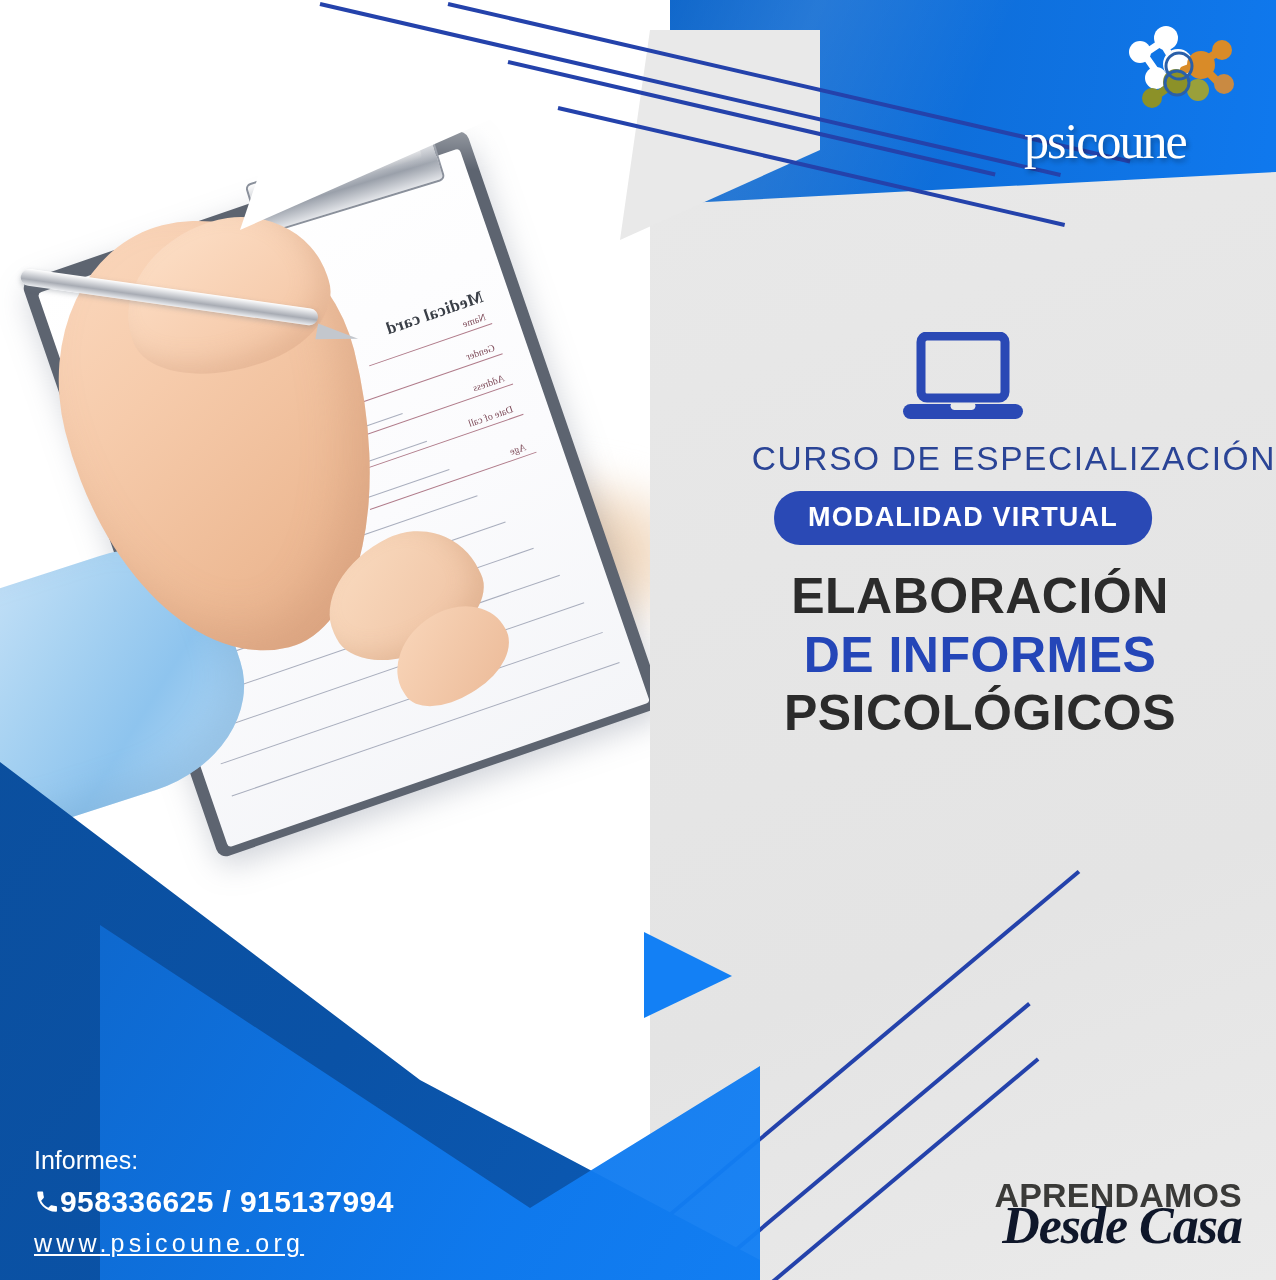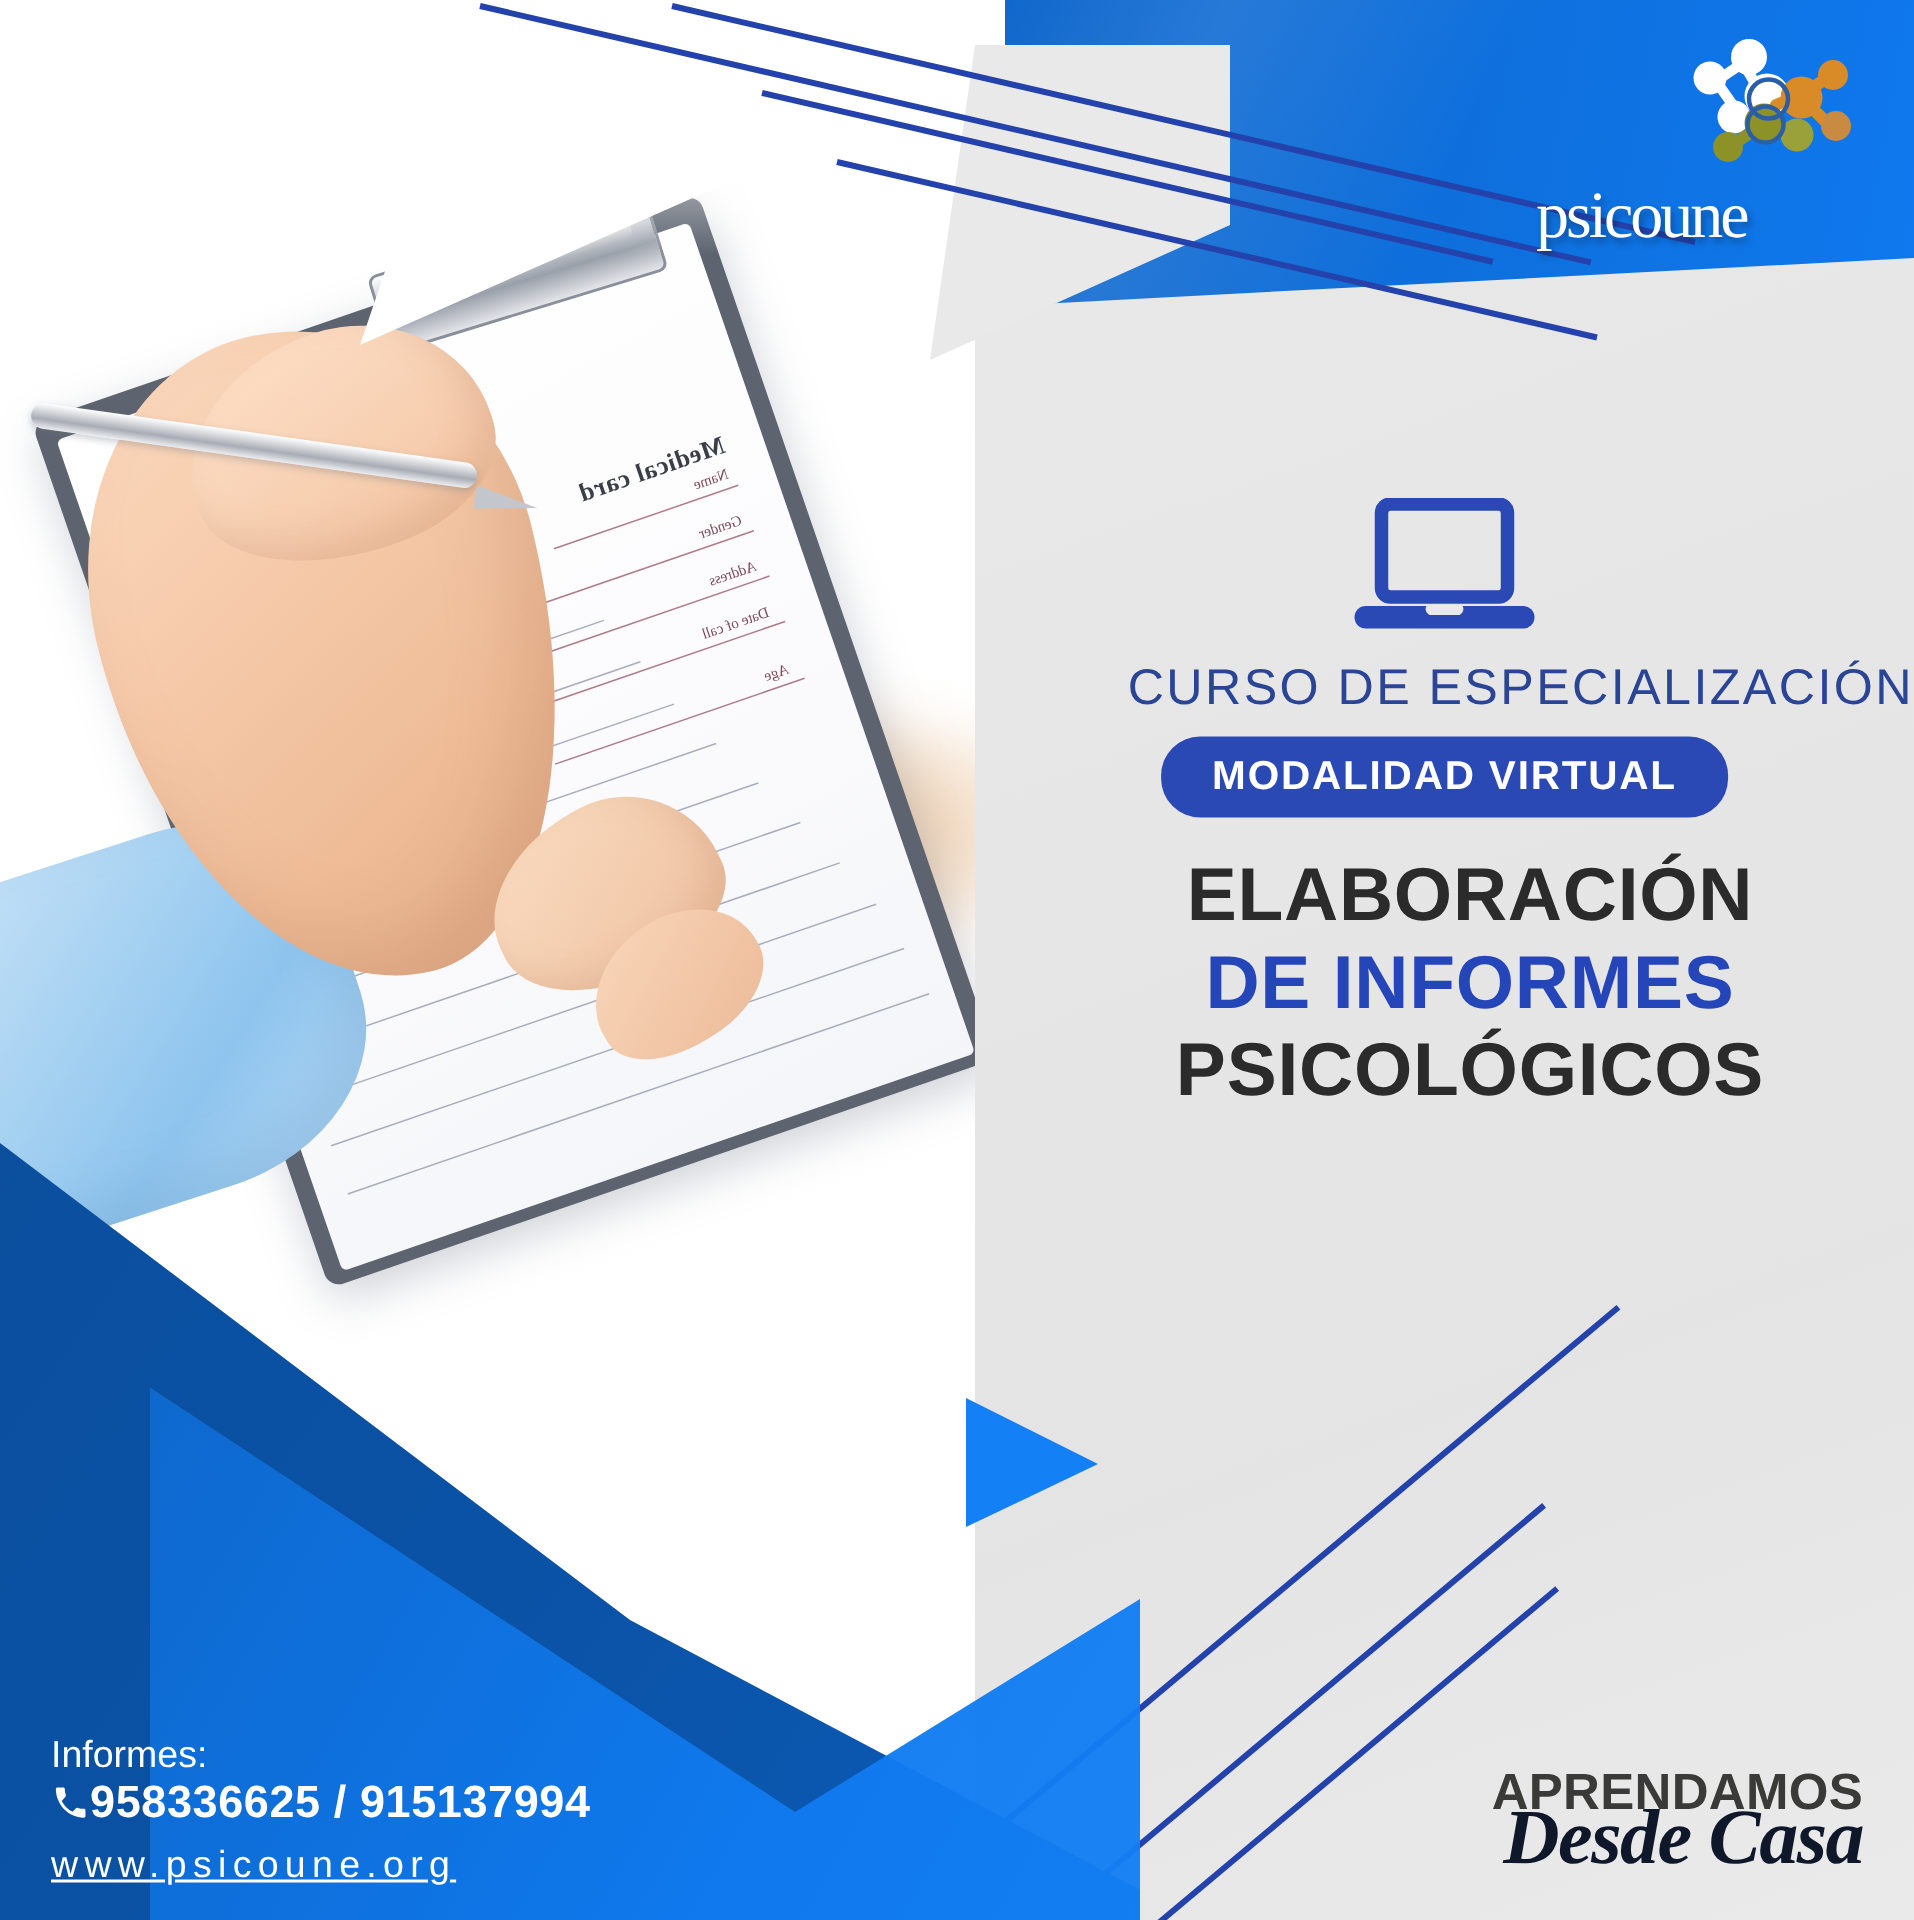--- a/index.html
+++ b/index.html
@@ -328,21 +328,21 @@
     right: 28px;
     top: 18px;
     width: 232px;
     height: 150px;
   }
   .logo-word {
     position: absolute;
     left: 8px;
     bottom: 2px;
     font-family: "Liberation Serif", serif;
-    font-size: 44px;
+    font-size: 50px;
     color: #ffffff;
     letter-spacing: -2px;
     text-shadow: 2px 3px 5px rgba(0,0,0,.32);
     line-height: 1;
   }
   .logo-mol {
     position: absolute;
     left: 84px;
     top: 2px;
     width: 148px;
@@ -450,20 +450,21 @@
   .contact {
     position: absolute;
     left: 34px;
     bottom: 22px;
     width: 430px;
     color: #ffffff;
   }
   .contact-label {
     font-size: 25px;
     font-weight: 500;
+    margin-bottom: 10px;
     display: block;
   }
   .contact-phone {
     display: flex;
     align-items: center;
     margin-bottom: 10px;
   }
   .phone-num {
     font-size: 30px;
     font-weight: bold;

